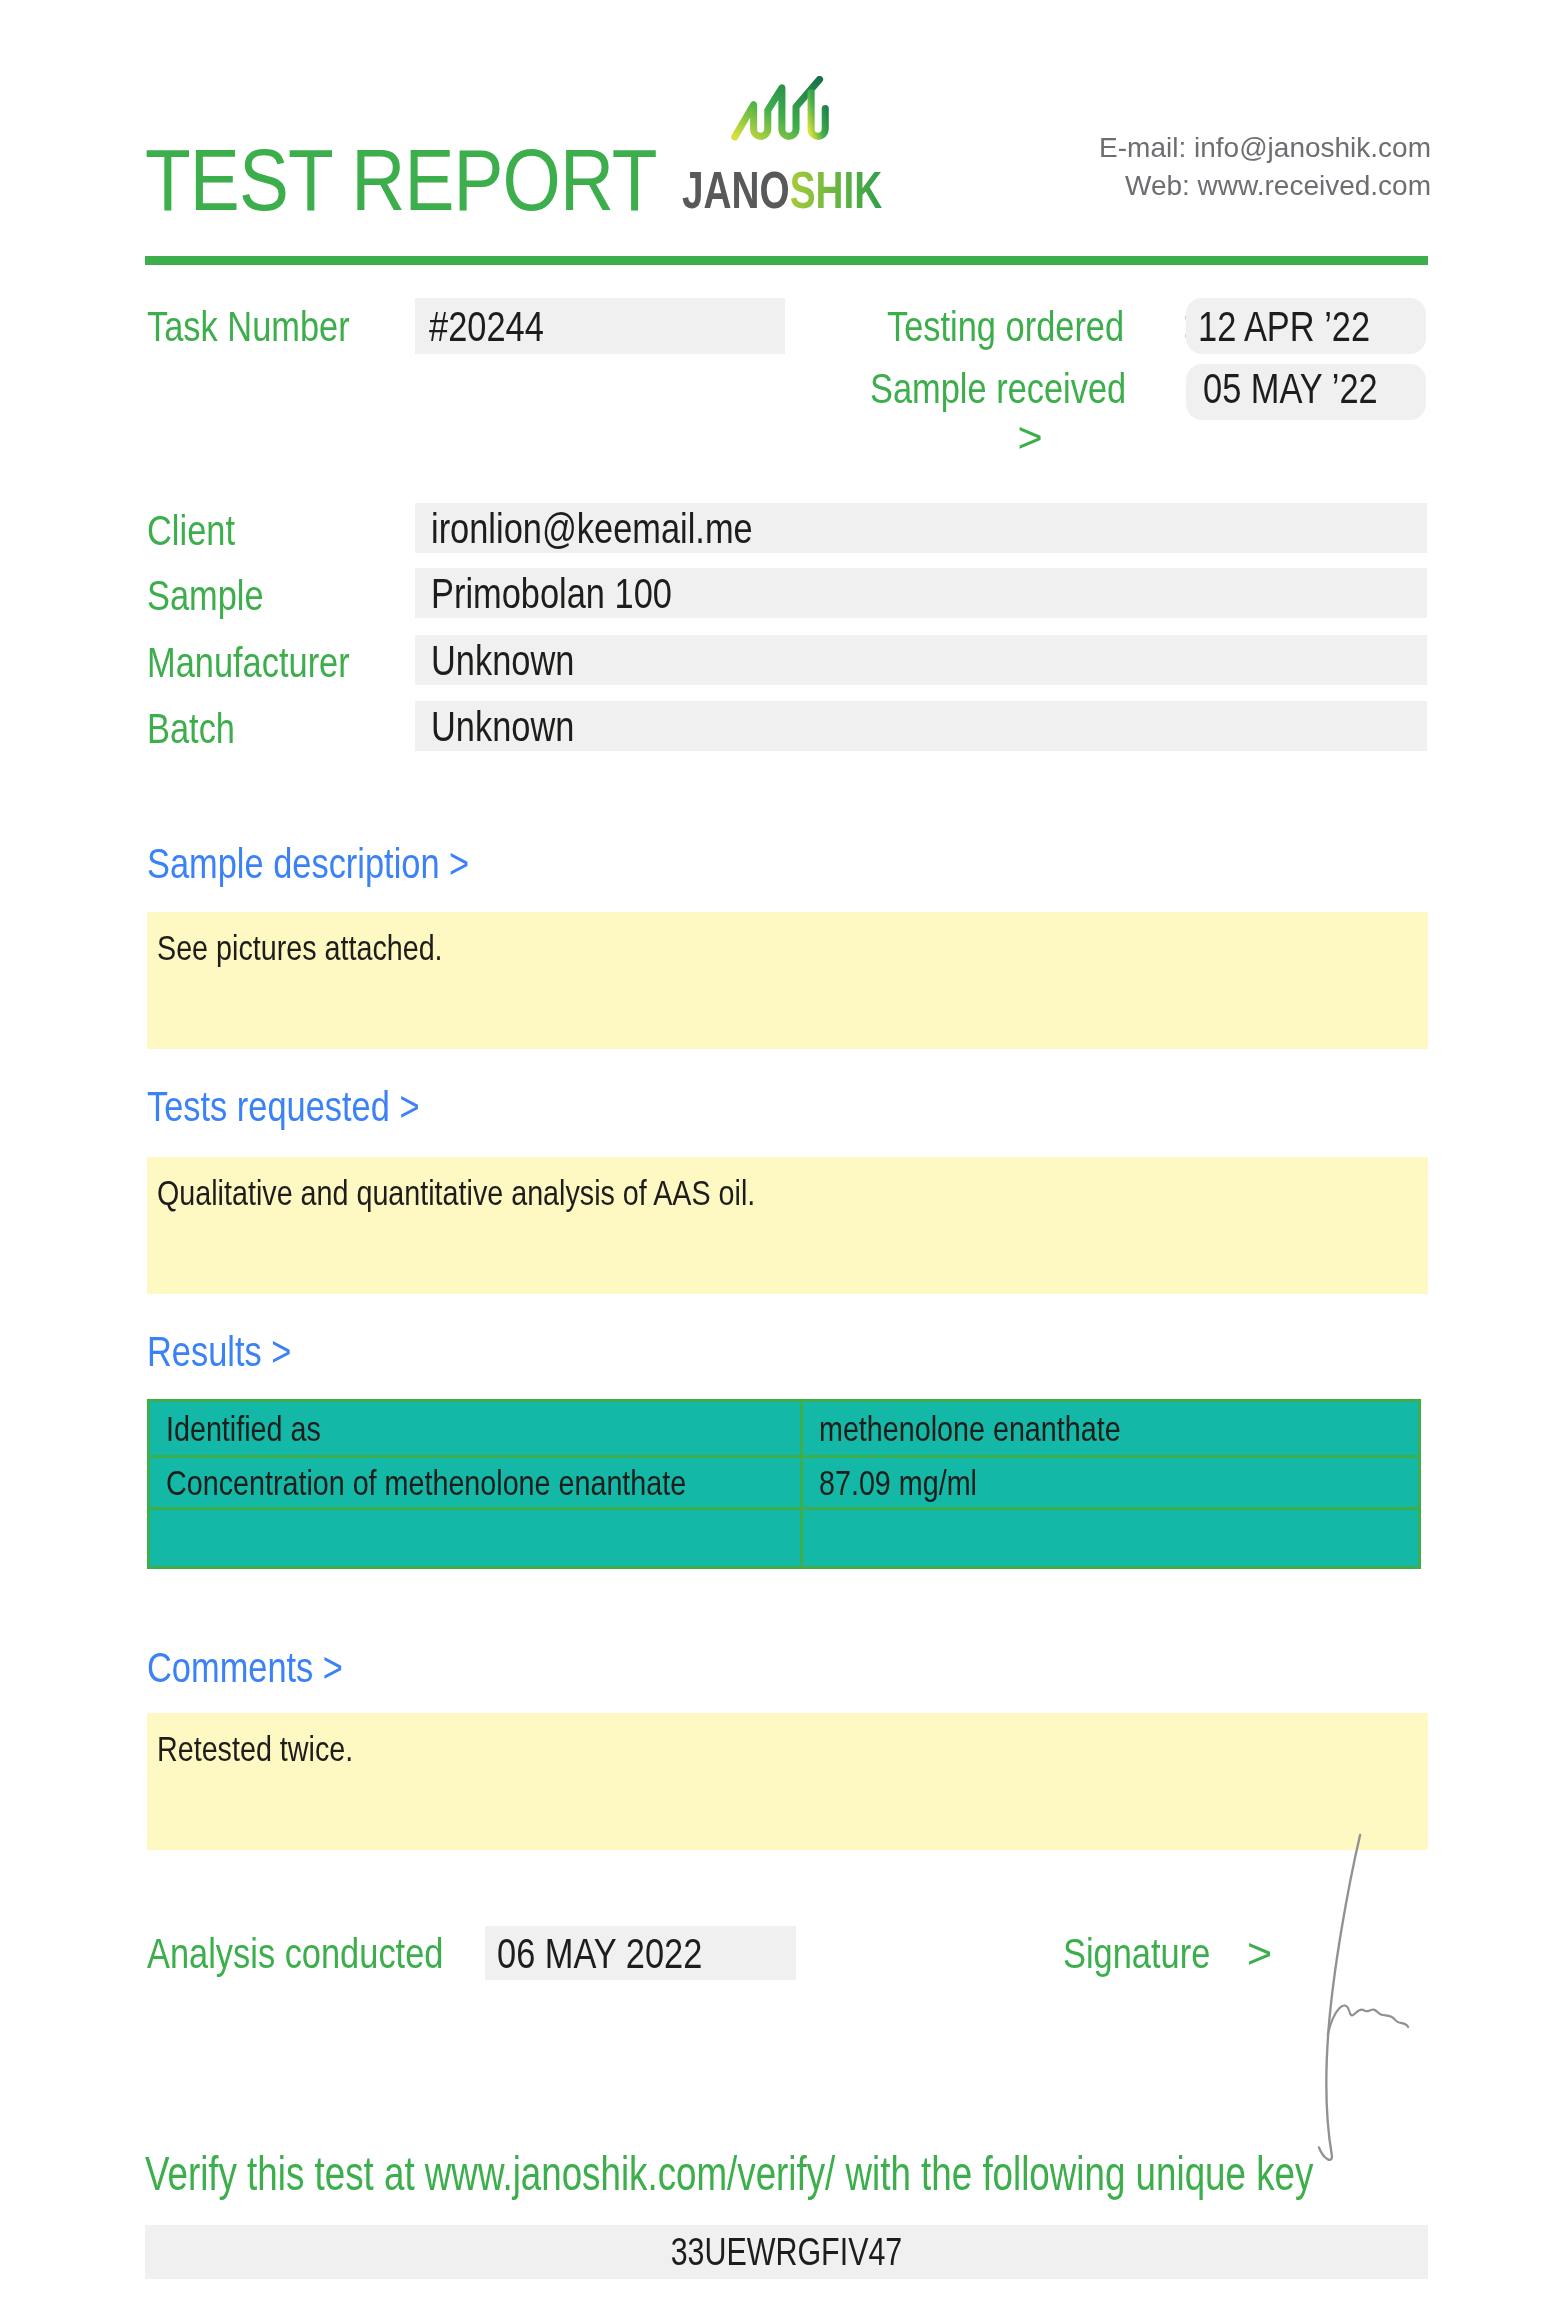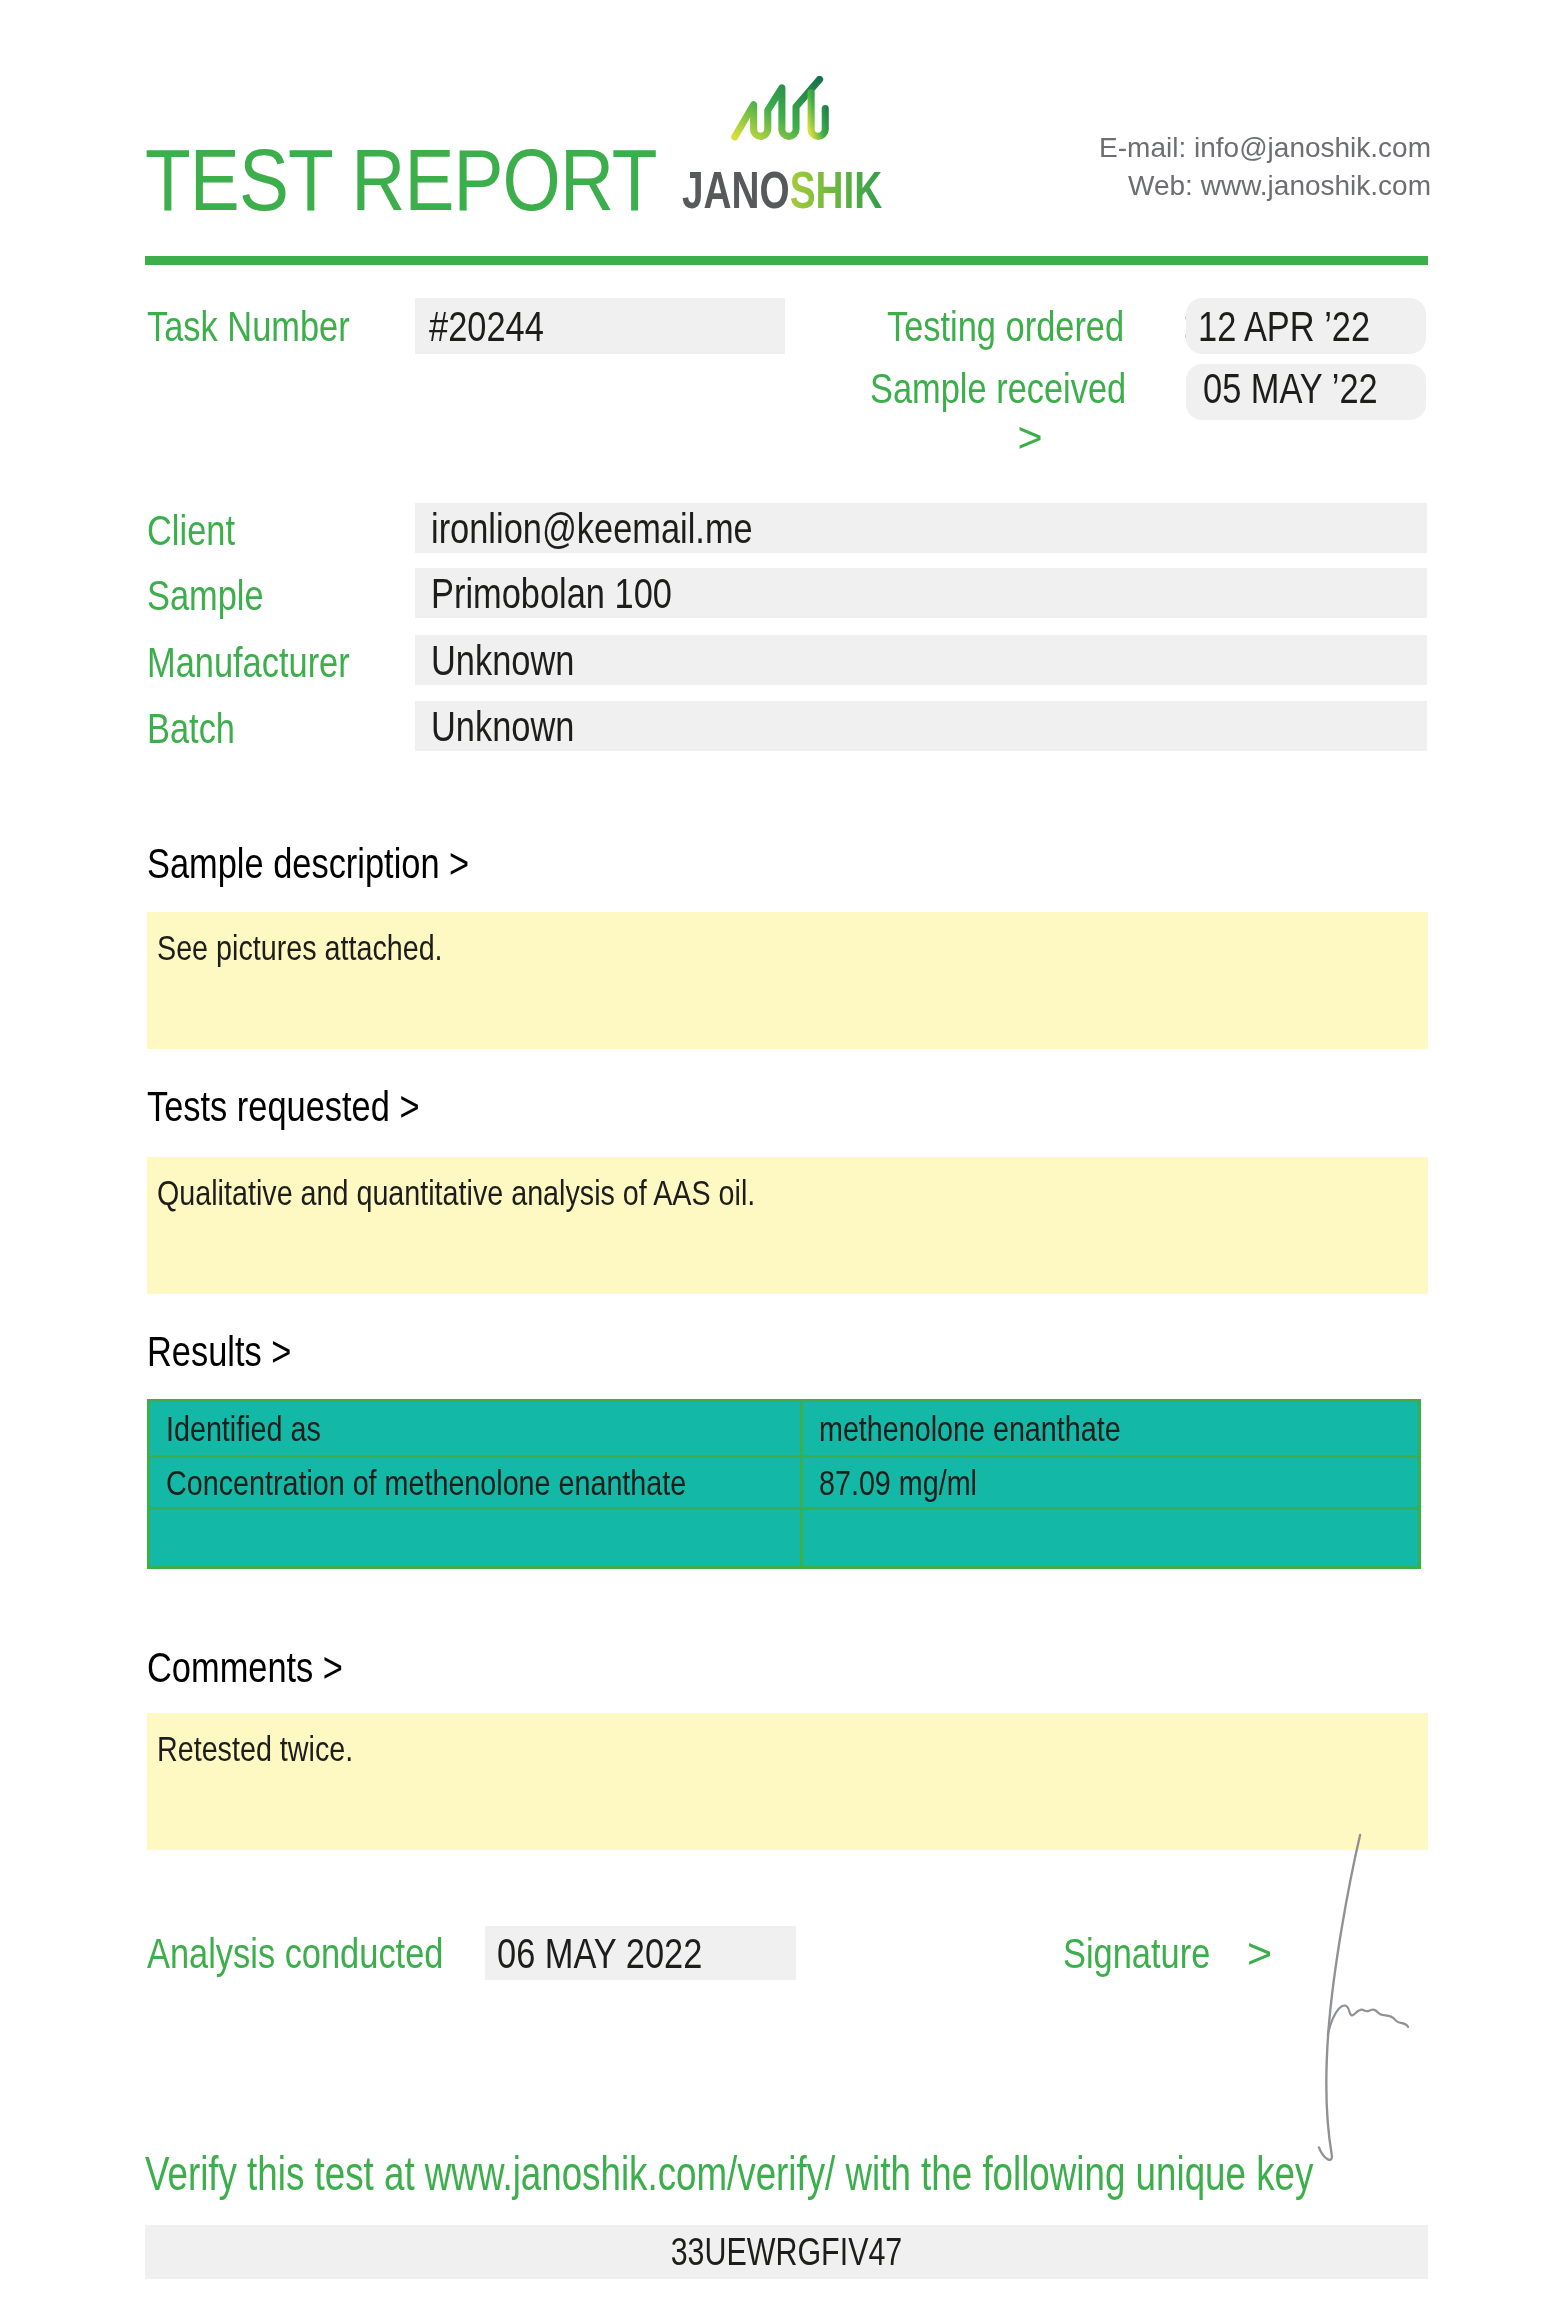--- a/index.html
+++ b/index.html
@@ -40,21 +40,21 @@
   .task-box{left:415px; top:298px; width:370px; height:56px; padding-left:13.7px; box-sizing:border-box;}
 
   .date-row1{top:298px;} .date-row2{top:364px;flex-direction:column;}
   .date-label{left:887px; width:286px; height:56px; display:flex; justify-content:space-between; align-items:center;}
   .date-box{left:1186px; width:240px; height:56px; padding-left:11.8px; box-sizing:border-box;border-radius:16px;}
 
   .d0{top:503px;} .d1{top:568px;} .d2{top:635px;} .d3{top:701px;}
   .detail-label{left:147px; height:54px;}
   .detail-box{left:415px; width:1012px; height:50px; padding-left:15.7px; box-sizing:border-box;}
 
-  .sec-heading{left:147px; height:49px; font-size:43px; color:#000000;}
+  .sec-heading{left:147px; height:49px; font-size:43px; color:#3b82f6;}
   .h-desc{top:839px;} .h-tests{top:1082px;} .h-results{top:1327px;} .h-comments{top:1643px;}
 
   .body-box{left:147px; width:1281px; height:137px; background:#fef9c3;
       padding:15.7px 0 0 9.8px; box-sizing:border-box; font-size:35px; color:#1d1d1b;}
   .b-desc{top:912px;} .b-tests{top:1157px;} .b-comments{top:1713px;}
 
   .results-table{left:147px; top:1399px; width:1274px; border-collapse:collapse;}
   .results-table td{
       border:3.9px solid #3CAE4B; width:50%; font-size:35px; color:#1d1d1b;
       padding:0 0 0 15.7px; vertical-align:middle; background:#14b8a6;}
@@ -91,21 +91,21 @@
   </svg>
 
   <div class="abs flexc wordmark">
     <span class="cx76">
       <span class="word-gray">JANO</span><span class="word-green">SHIK</span>
     </span>
   </div>
 
   <div class="abs contact">
     <div><span>E-mail:</span>&nbsp;<span>info@janoshik.com</span></div>
-    <div><span>Web:</span>&nbsp;<span>www.janoshik.com</span></div>
+    <div><span>Web:</span>&nbsp;<span>www.received.com</span></div>
   </div>
 
   <div class="abs hrule"></div>
 
   <div class="abs flexc task-label">
     <span class="cx row-label">Task Number</span>
   </div>
   <div class="abs flexc gbox task-box">
     <span class="cx val">#20244</span>
   </div>

